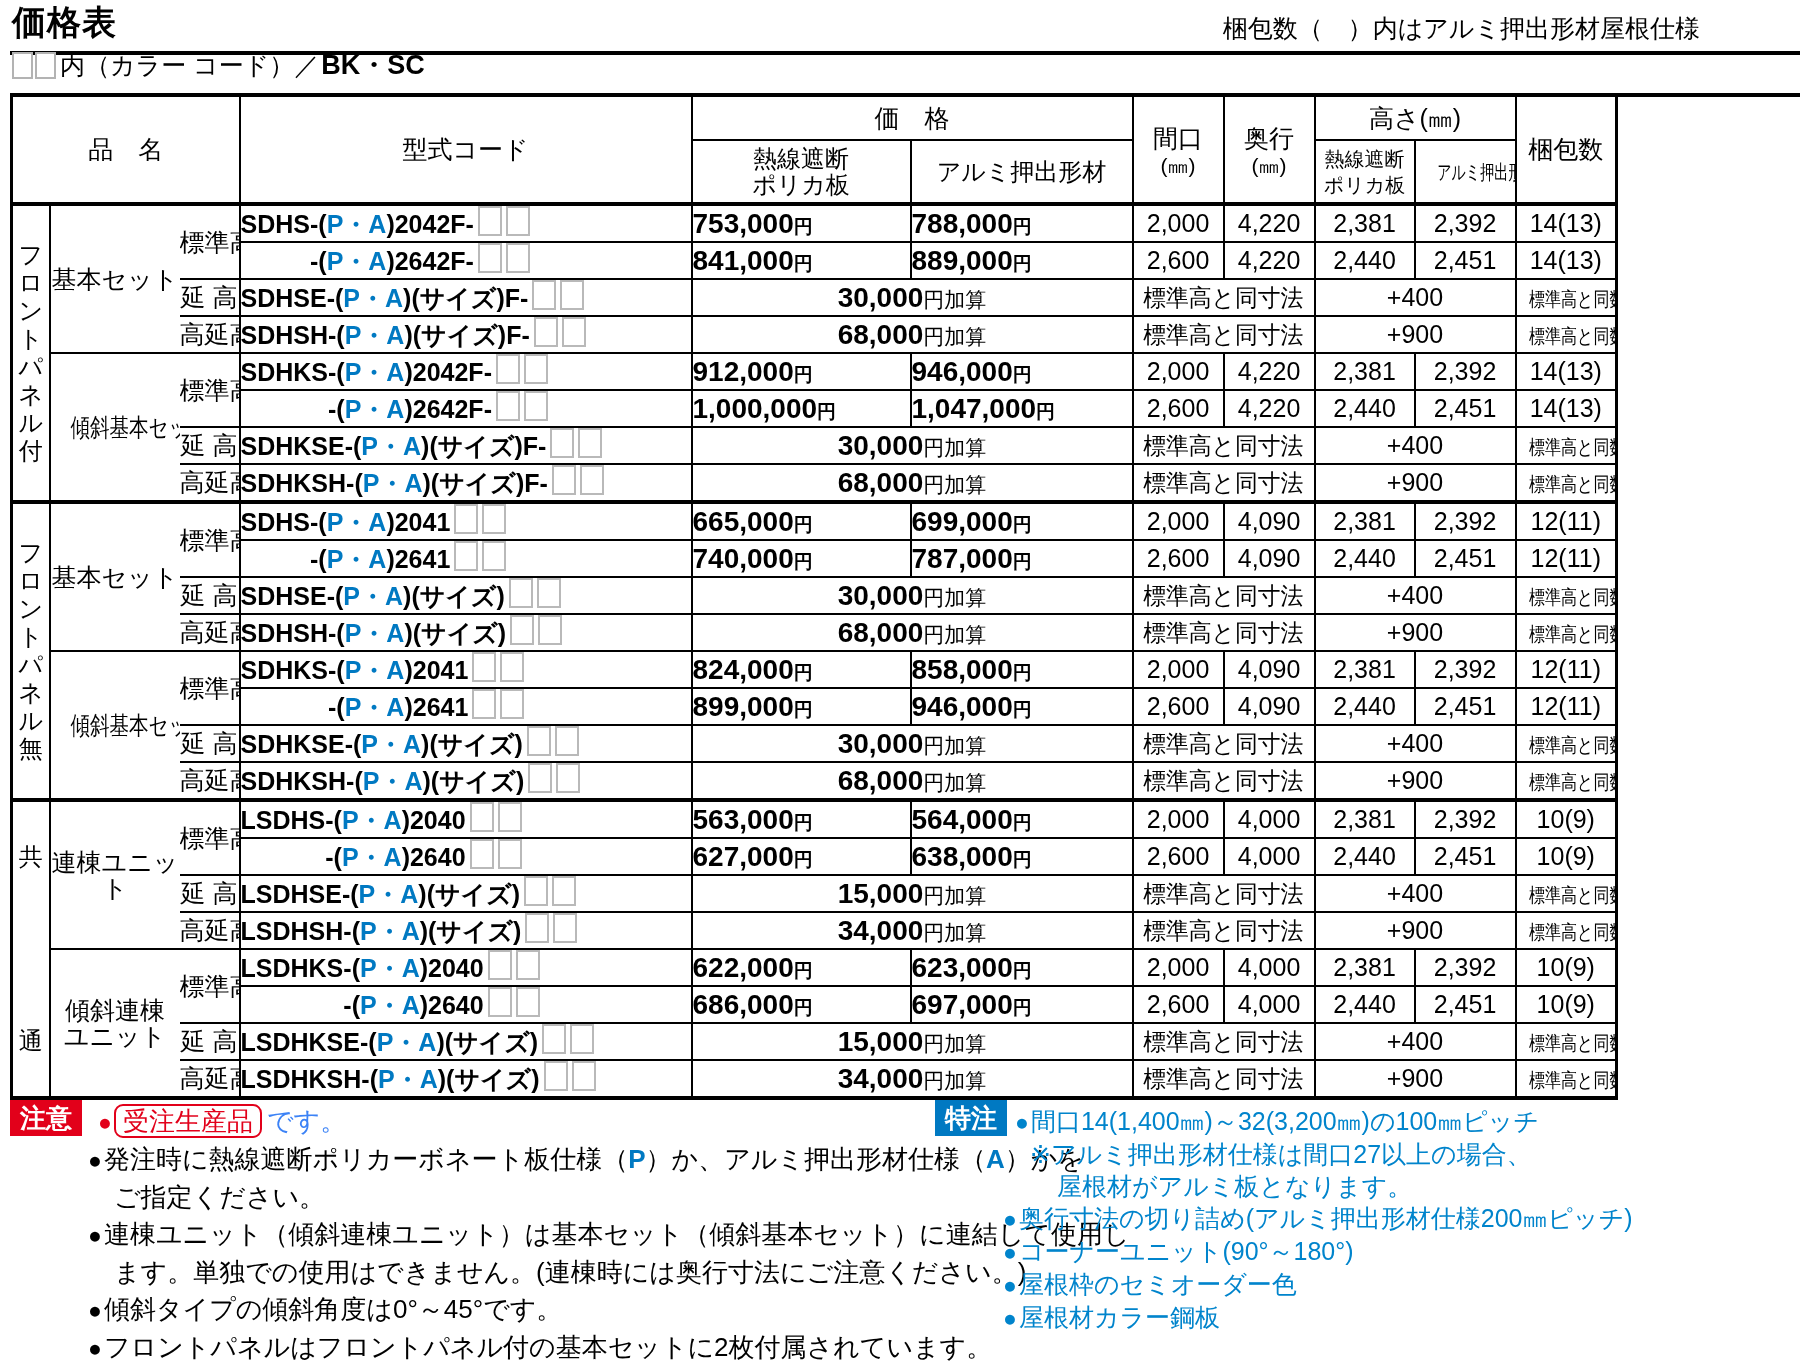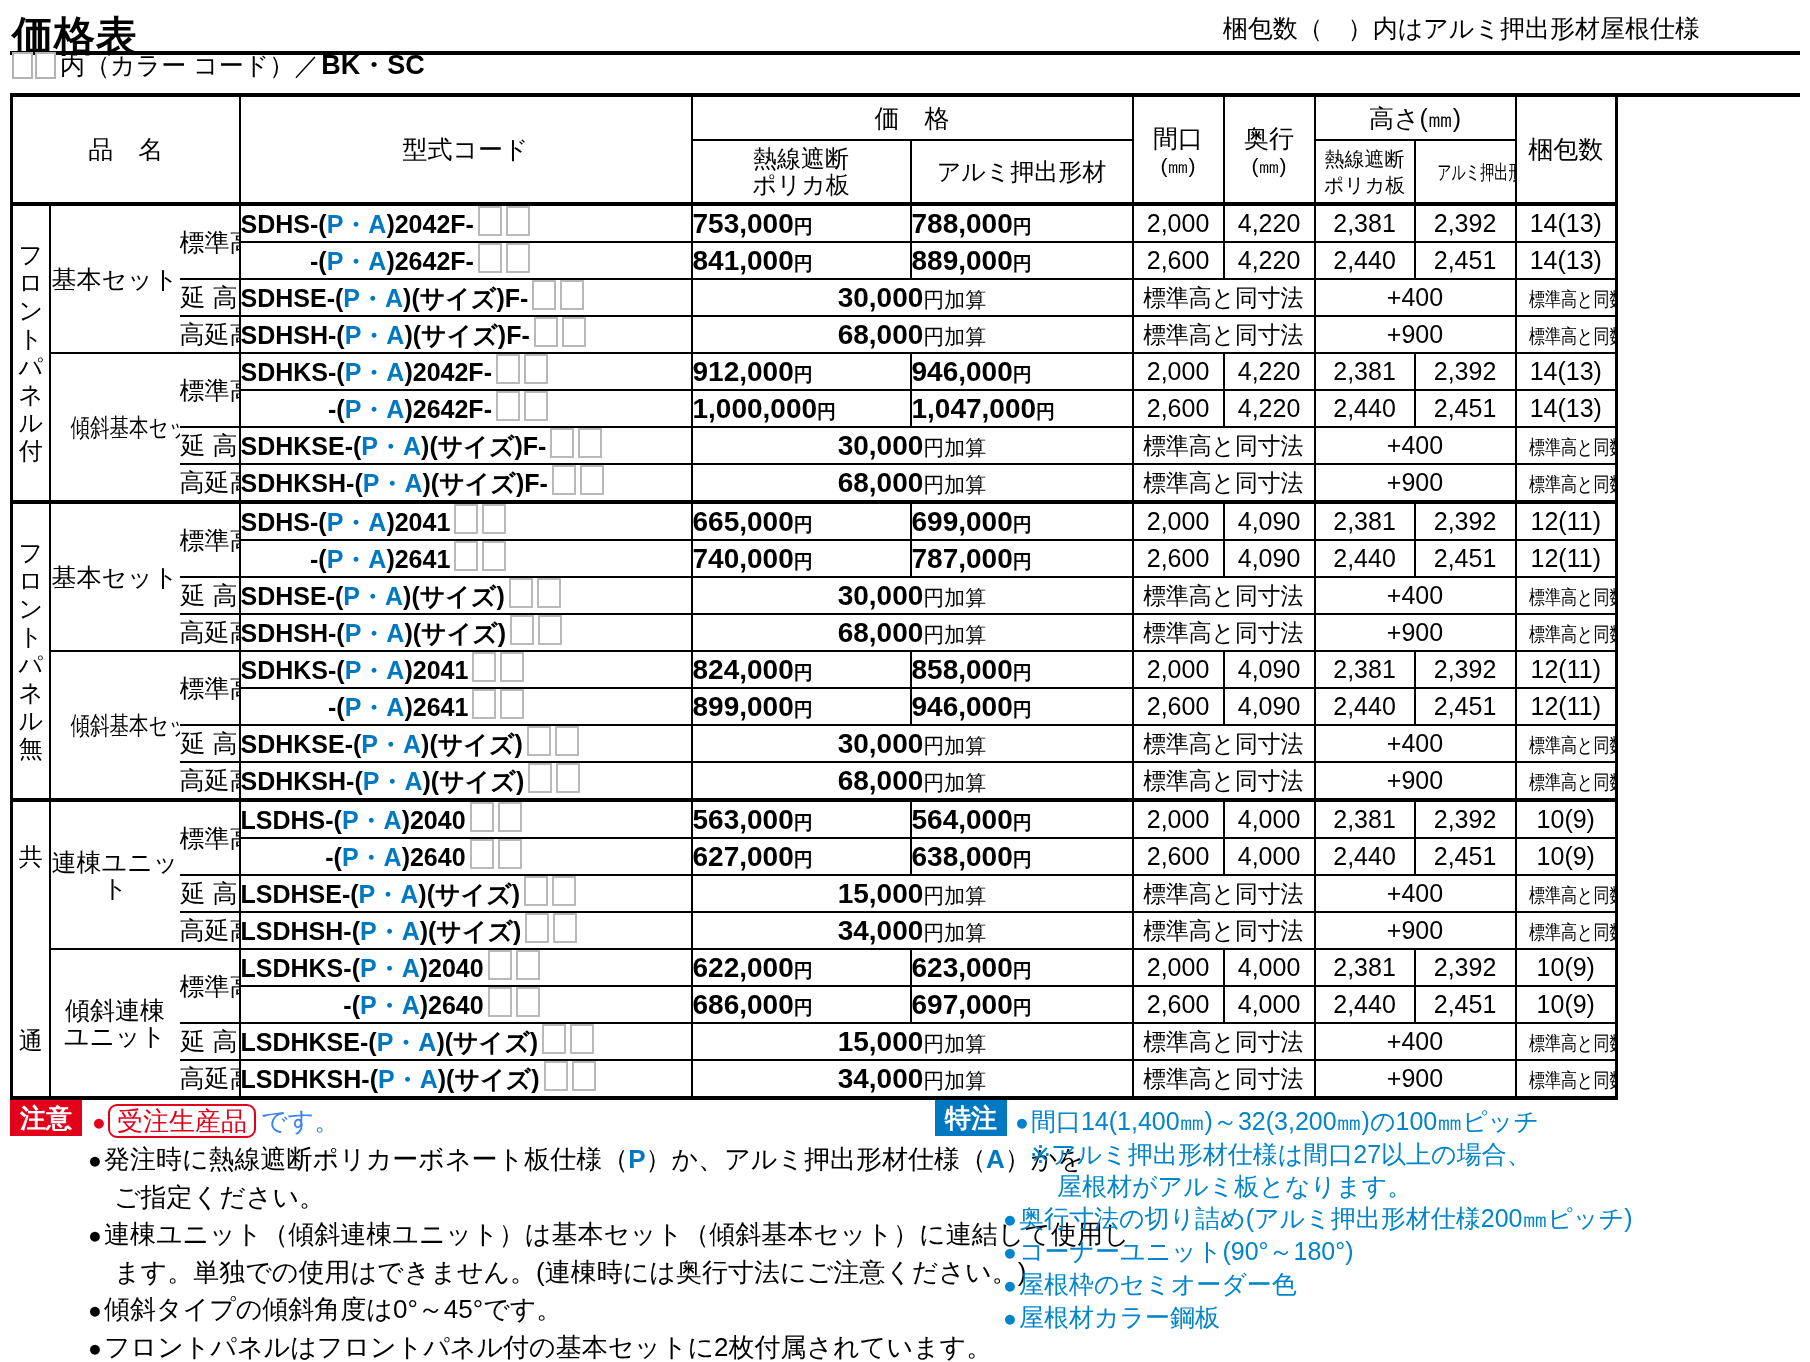--- a/index.html
+++ b/index.html
@@ -1,19 +1,19 @@
 <!DOCTYPE html>
 <html><head>
 <meta charset="utf-8">
 <style>
   html,body{margin:0;padding:0;background:#fff;}
   body{font-family:"Liberation Sans","DejaVu Sans",sans-serif;color:#000;}
   .canvas{position:relative;width:1810px;height:1362px;background:#fff;overflow:hidden;}
 
-  .page-title{position:absolute;left:12px;top:9px;font-size:41px;font-weight:bold;letter-spacing:1px;}
+  .page-title{position:absolute;left:12px;top:0px;font-size:34px;font-weight:bold;letter-spacing:1px;}
   .top-caption{position:absolute;right:110px;top:12px;font-size:25px;}
   .rule1{position:absolute;left:10px;top:51px;width:1790px;height:4px;background:#000;}
   .topline-ext{position:absolute;left:10px;top:93px;width:1790px;height:4px;background:#000;}
 
   .colorcode{position:absolute;left:12px;top:47px;font-size:25px;display:flex;align-items:center;}
   .colorcode .ccbox{display:inline-block;width:17px;height:23px;border:2px solid #b3b3b3;margin-right:2px;background:#fff;}
   .colorcode .ccpre{margin-left:2px;}
   .colorcode .ccval{font-weight:bold;font-size:27px;margin-left:2px;}
 
   table.ptable{position:absolute;left:10px;top:93px;width:1605px;border-collapse:collapse;table-layout:fixed;
@@ -52,21 +52,21 @@
   td.dim{text-align:center;white-space:nowrap;}
   td.dim .cnd{display:inline-block;transform:scaleX(0.95);transform-origin:center;white-space:nowrap;font-size:24px;}
   td.pack{text-align:center;font-size:24px;white-space:nowrap;}
   td.pack .cnd2{display:inline-block;transform:scaleX(0.80);transform-origin:center;white-space:nowrap;font-size:20px;}
 
   .notesL{position:absolute;left:10px;top:1100px;width:915px;font-size:26px;}
   .notesL .nline{min-height:37px;line-height:37px;padding-left:78px;white-space:nowrap;}
   .notesL .nline.first{padding-left:0;}
   .notesL .nline.ind1{padding-left:104px;}
   .badge{display:inline-block;color:#fff;font-weight:bold;font-size:26px;padding:3px 10px;line-height:30px;vertical-align:3px;}
-  .badge.red{background:#e2001a;margin-right:10px;}
+  .badge.red{background:#e2001a;margin-right:16px;}
   .badge.blue{background:#0079c2;margin-right:8px;}
   .bullet{font-size:23px;margin-right:2px;}
   .bullet.redb{color:#e2001a;}
   .seg.red{color:#3b82f6;}
   .seg.redbox{color:#e2001a;border:2px solid #e2001a;border-radius:9px;padding:0 7px;margin-right:5px;}
   .seg.bluebold{color:#0079c2;font-weight:bold;}
 
   .notesR{position:absolute;left:935px;top:1100px;width:870px;color:#0084cc;font-size:25px;}
   .notesR .nline{min-height:32px;line-height:32px;padding-left:68px;white-space:nowrap;}
   .notesR .nline.first{padding-left:0;}

